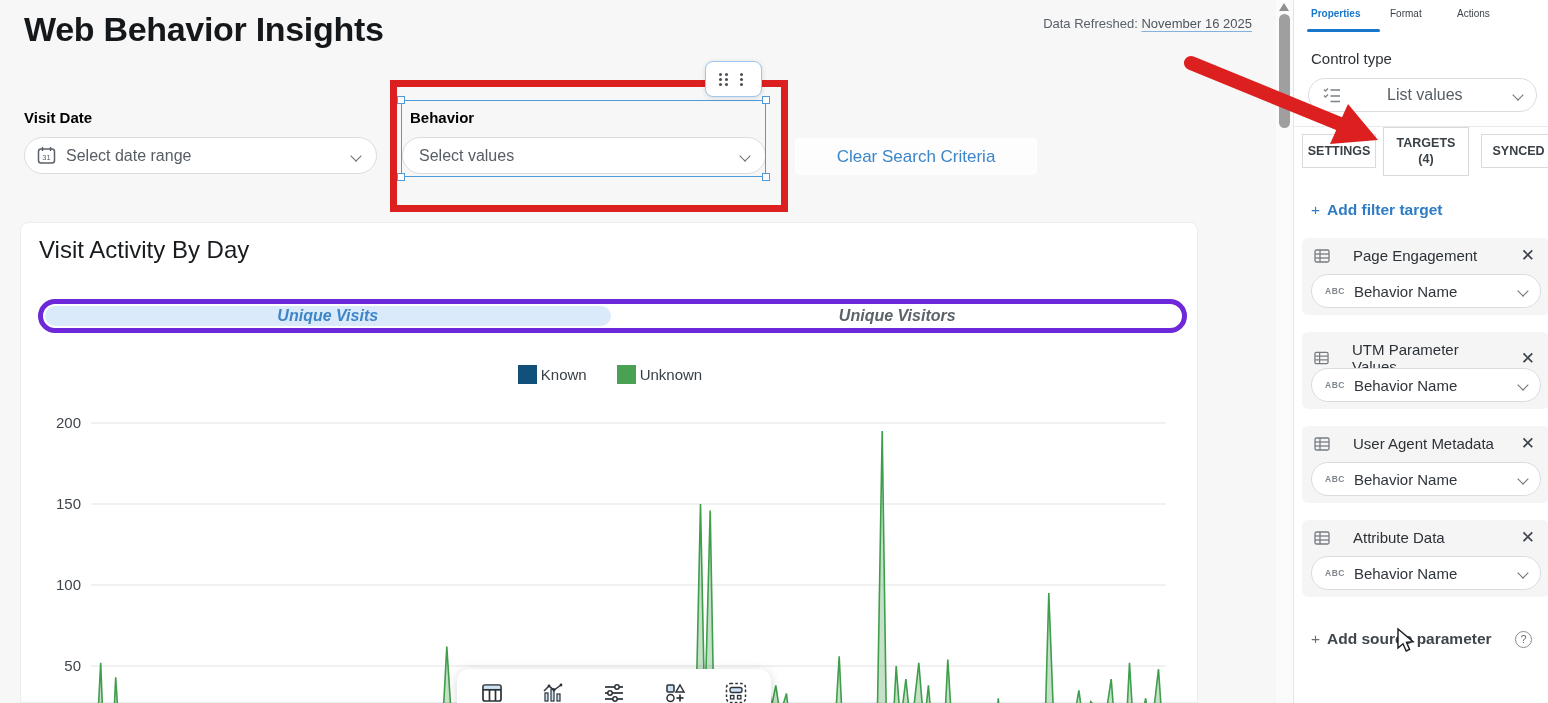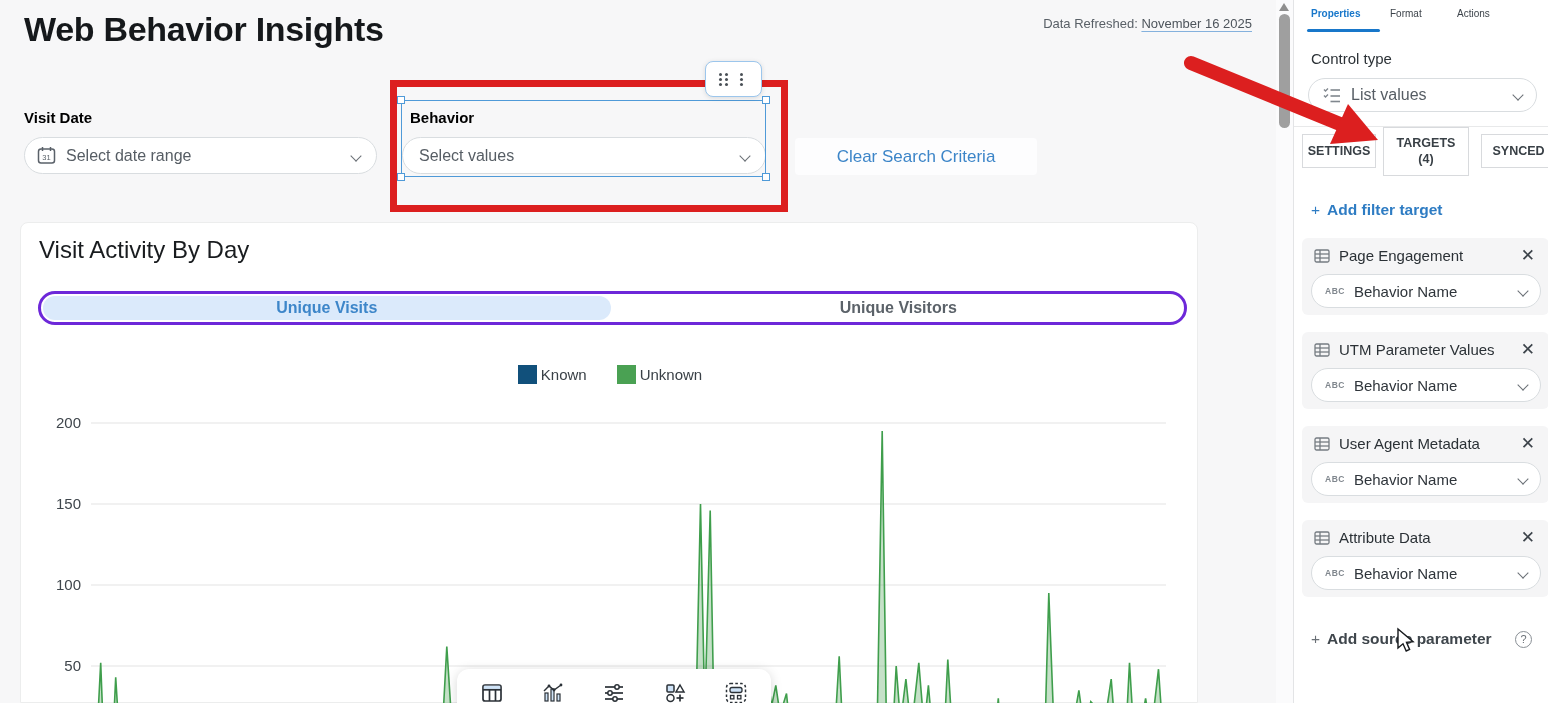--- a/index.html
+++ b/index.html
@@ -40,22 +40,22 @@
   
   #red-box { left:390px; top:80px; width:398px; height:132px; border:7px solid #dc1f1f; z-index:5; pointer-events:none; }
 
   #clear-btn { left:795px; top:138px; width:242px; height:37px; background:#fdfdfe; border:none; border-radius:4px;
                font-family:inherit; font-size:17px; color:#3c85c8; cursor:pointer; }
 
   
   #chart-panel { left:20px; top:222px; width:1178px; height:481px; background:#fff;
                  border:1px solid #eceded; border-radius:8px 8px 0 0; }
   #chart-title { left:18px; top:13px; font-size:24px; font-weight:500; color:#191c1f; }
-  #metric-tabs { left:17px; top:68px; width:1149px; height:34px; border:3px solid #6d28d9; border-radius:17px;
-                 background:#fff; display:flex; align-items:stretch; }
+  #metric-tabs { left:17px; top:76px; width:1149px; height:34px; border:5px solid #6d28d9; border-radius:17px;
+                 background:#fff; display:flex; align-items:stretch;font-style:italic; }
   .metric-tab { flex:1; display:flex; align-items:center; justify-content:center; font-size:16px; font-weight:700;
                 color:#5b6269; border-radius:15px; margin:2px; cursor:pointer; }
   .metric-tab.active { background:#dbeafb; color:#3d86c9; }
   #legend { left:0; top:142px; width:1178px; display:flex; justify-content:center; gap:30px; }
   .legend-item { display:flex; align-items:center; gap:4px; font-size:15px; color:#3a4147; }
   .swatch { width:19px; height:19px; flex:none; }
   #chart-svg { left:0; top:0; }
 
   
   #element-toolbar { left:436px; top:446px; width:314px; height:48px; background:#fff; border-radius:12px;
@@ -68,34 +68,34 @@
   #scroll-up { position:absolute; left:3px; top:3px; width:0; height:0;
                border-left:5.5px solid transparent; border-right:5.5px solid transparent; border-bottom:8px solid #8f8f8f; }
   #scroll-thumb { position:absolute; left:3px; top:14px; width:11px; height:114px; border-radius:6px; background:#9f9f9f; }
 
   
   #sidebar { left:1293px; top:0; width:255px; height:703px; background:#fff; border-left:1px solid #e3e4e6; overflow:hidden; z-index:9; }
   .sb-tab { position:absolute; top:8px; font-size:10px; color:#3c434a; cursor:pointer; }
   .sb-tab.active { color:#1877ca; font-weight:600; }
   #sb-underline { position:absolute; left:13px; top:29px; width:73px; height:3px; background:#1877ca; border-radius:2px; }
   #control-type-label { position:absolute; left:17px; top:50px; font-size:15px; color:#2c3237; }
-  #control-type-pill { position:absolute; left:14px; top:78px; width:229px; height:34px; padding:0 14px; border-radius:17px; }
+  #control-type-pill { position:absolute; left:14px; top:78px; width:229px; height:34px; padding:0 14px; border-radius:17px;gap:36px; }
   #sb-divider { position:absolute; left:0; top:126px; width:255px; height:1px; background:#e8e9ea; }
 
   .sec-tab { position:absolute; border:1px solid #d8dadd; background:#fff; color:#394046; font-size:12.5px;
              font-weight:700; text-align:center; cursor:pointer; }
   #tab-settings { left:8px;  top:134px; width:74px;  height:34px; line-height:33px; }
   #tab-targets  { left:89px; top:127px; width:86px;  height:49px; padding-top:7px; line-height:16px; }
   #tab-synced   { left:187px;top:134px; width:75px;  height:34px; line-height:33px; }
 
   .blue-add { position:absolute; left:17px; font-size:15.5px; font-weight:600; color:#2e7cc3; cursor:pointer; }
   .blue-add .plus { font-weight:400; margin-right:7px; }
 
   .target-card { position:absolute; left:8px; width:247px; height:77px; background:#f5f5f6; border-radius:6px; }
-  .tc-head { display:flex; align-items:center; gap:9px; padding:9px 14px 0 12px; font-size:15px; color:#2b3136; }
+  .tc-head { display:flex; align-items:center; gap:23px; padding:9px 14px 0 12px; font-size:15px; color:#2b3136; }
   .tc-close { margin-left:auto; font-size:17px; color:#3c434a; line-height:1; cursor:pointer; }
   .tc-pill { position:absolute; left:9px; top:36px; width:230px; height:34px; padding:0 13px; border-radius:17px; gap:9px; }
   .abc { font-size:8.5px; font-weight:700; letter-spacing:.5px; color:#80878e; border-radius:2px; flex:none; }
   .tc-pill .ph2 { font-size:15px; color:#2f353b; }
 
   #add-source { top:630px; color:#3f464c; }
   #add-source .plus { color:#6a7076; }
   #help-circle { position:absolute; left:221px; top:631px; width:17px; height:17px; border:1.4px solid #898f95;
                  border-radius:50%; font-size:11px; color:#6a7076; text-align:center; line-height:15px; cursor:pointer; }
 

